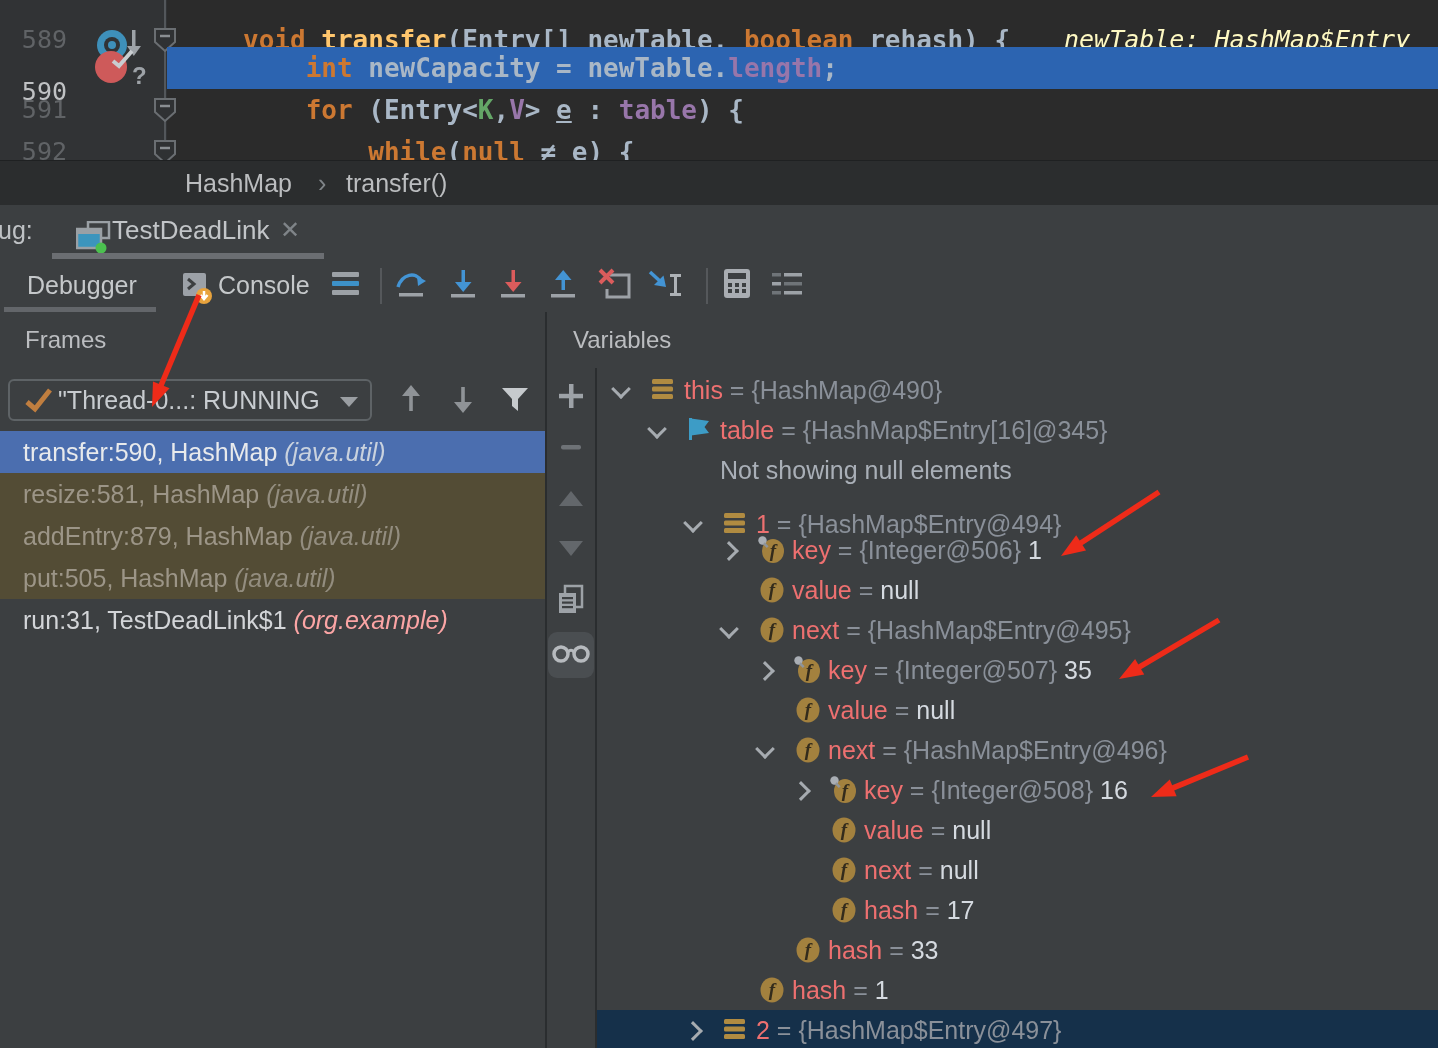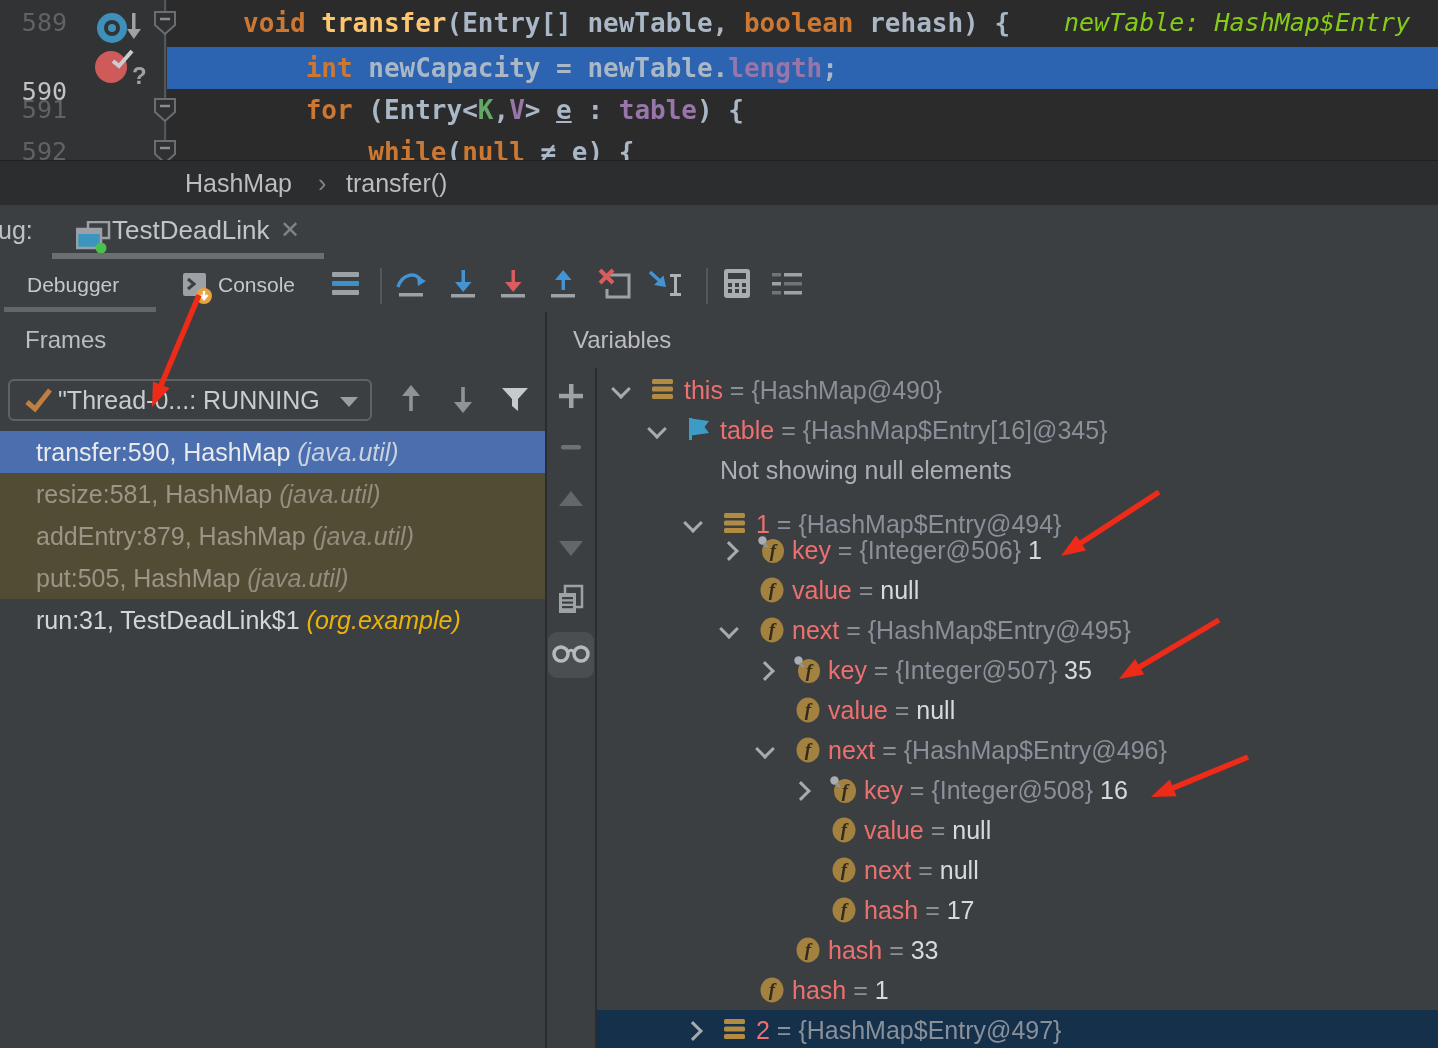--- a/index.html
+++ b/index.html
@@ -13,60 +13,60 @@
   .fold-line{position:absolute;left:164px;top:0;width:2px;height:160px;background:#53575B;}
   .ed-row{position:absolute;left:0;width:1438px;height:42px;}
   .ed-band{position:absolute;left:167px;top:0;right:0;height:42px;background:#2C64B1;}
   .ed-num{position:absolute;left:0;top:0;width:67px;height:42px;line-height:42px;text-align:right;
     font-family:"DejaVu Sans Mono",monospace;font-size:25px;color:#606366;}
   .ed-num.cur{color:#C0C2C4;margin-top:24px;}
   .ed-code{position:absolute;left:243px;top:0;height:42px;line-height:42px;white-space:pre;
     font-family:"DejaVu Sans Mono",monospace;font-size:26px;font-weight:600;}
   .ed-hint{position:absolute;top:0;height:42px;line-height:42px;white-space:pre;font-style:italic;
     font-family:"DejaVu Sans Mono",monospace;font-size:25px;}
-  .hint-dark{color:#84cc16;} .hint-blue{color:#AEC1D2;}
+  .hint-dark{color:#fef9c3;} .hint-blue{color:#AEC1D2;}
   .tok-kw{color:#CC7832}.tok-fn{color:#FFC66D}.tok-pl{color:#A9B7C6}.tok-fd{color:#9876AA}
   .tok-tp{color:#64A667}.tok-tv{color:#9876AA}.tok-var-u{color:#A9B7C6;text-decoration:underline}
   .gut-ico{position:absolute;}
 
   
   .crumbbar{position:absolute;left:0;top:160px;width:1438px;height:45px;background:#2B2D2E;border-top:1px solid #1F2122;}
   .crumb{position:absolute;top:0;height:45px;line-height:45px;font-size:25px;color:#BBBDBF;}
   .crumb-sep{color:#7F8488;}
 
   
   .runbar{position:absolute;left:0;top:205px;width:1438px;height:55px;background:#3C3F41;}
   .runbar-label{position:absolute;left:-2px;top:0;height:55px;line-height:50px;font-size:25px;color:#BFC2C5;}
   .runtab-title{position:absolute;left:112px;top:0;height:55px;line-height:50px;font-size:26px;color:#C2C5C8;}
   .runtab-close{position:absolute;left:280px;top:0;height:55px;line-height:50px;font-size:24px;color:#7F8488;}
   .runtab-underline{position:absolute;left:52px;top:48px;width:272px;height:6px;background:#6B6E72;}
 
   
   .dbgbar{position:absolute;left:0;top:260px;width:1438px;height:52px;background:#3C3F41;border-bottom:1px solid #2A2D2F;}
-  .dbg-tab{position:absolute;top:0;height:52px;line-height:50px;font-size:21px;color:#C5C8CA;}
+  .dbg-tab{position:absolute;top:0;height:52px;line-height:50px;font-size:25px;color:#C5C8CA;}
   .dbg-underline{position:absolute;left:4px;top:47px;width:152px;height:5px;background:#63666A;}
   .tb-sep{position:absolute;top:8px;width:2px;height:36px;background:#55585B;}
   .tbi{position:absolute;top:268px;width:36px;height:36px;display:flex;align-items:center;justify-content:center;}
 
   
   .headers{position:absolute;left:0;top:312px;width:1438px;height:56px;background:#3C3F41;border-bottom:2px solid #2A2D2F;}
   .panel-title{position:absolute;top:0;height:56px;line-height:56px;font-size:24px;color:#BBBDC0;}
   .vdiv{position:absolute;width:2px;background:#2A2D2F;}
 
   
   .frames{position:absolute;left:0;top:368px;width:545px;height:680px;background:#3C3F41;overflow:hidden;}
   .thread-combo{position:absolute;left:8px;top:11px;width:364px;height:42px;border:2px solid #5E6366;border-radius:6px;box-sizing:border-box;}
   .thread-text{position:absolute;left:48px;top:0;height:38px;line-height:38px;font-size:25px;color:#C8CCD0;white-space:nowrap;}
   .combo-caret{position:absolute;left:330px;top:16px;width:0;height:0;border-left:9px solid transparent;border-right:9px solid transparent;border-top:10px solid #9A9EA2;}
   .fr-row{position:absolute;left:0;width:545px;height:42px;line-height:42px;font-size:25px;white-space:nowrap;}
-  .fr-row .main{padding-left:36px;}
+  .fr-row .main{padding-left:23px;}
   .fr-row .pkg{font-style:italic;}
   .fr-sel{background:#4B6EAF;} .fr-sel .main{color:#E8EAEC;} .fr-sel .pkg{color:#C9D2DE;}
   .fr-lib{background:#534C35;} .fr-lib .main{color:#9C9587;} .fr-lib .pkg{color:#938D7F;}
-  .fr-usr .main{color:#D3D5D8;} .fr-usr .pkg{color:#eab308;}
+  .fr-usr .main{color:#D3D5D8;} .fr-usr .pkg{color:#fca5a5;}
 
   
   .wstrip{position:absolute;left:547px;top:368px;width:48px;height:680px;background:#3C3F41;}
   .wico{position:absolute;left:50%;transform:translateX(-50%);display:flex;align-items:center;justify-content:center;}
   .wico.boxed{background:#4A4E51;border-radius:9px;width:46px;height:46px;}
 
   
   .vars{position:absolute;left:597px;top:368px;width:841px;height:680px;background:#3C3F41;overflow:hidden;}
   .v-row{position:absolute;left:0;width:841px;height:40px;}
   .v-row.sel{background:#15304A;}
@@ -81,21 +81,21 @@
 </style>
 </head>
 <body>
 
 <div class="screen">
 
   <div class="editor">
     <div class="gutter-bg"></div>
     <div class="fold-line"></div>
     <div id="editor-lines">
-        <div class="ed-row" style="top: 2px;">
+        <div class="ed-row" style="top: 19px;">
           <span class="ed-num">589</span>
           <span class="gut-ico" style="left: 96px; top: 8px;"><svg width="48" height="36" viewBox="0 0 48 36">
               <circle cx="16" cy="18" r="15" fill="#3E90BA"></circle>
               <circle cx="16" cy="18" r="8" fill="#313335"></circle>
               <circle cx="16" cy="18" r="4" fill="#3E90BA"></circle>
               <rect x="36" y="3" width="3.5" height="18" fill="#9DA2A7"></rect>
               <polygon points="31,19 45,19 37.8,29" fill="#9DA2A7"></polygon>
             </svg></span>
           <span class="gut-ico" style="left: 153px; top: 8px;"><svg width="24" height="26" viewBox="0 0 24 26">
               <path d="M2 2 h20 v13 l-10 9 l-10 -9 z" fill="#2F3133" stroke="#6A6E72" stroke-width="2"></path>

